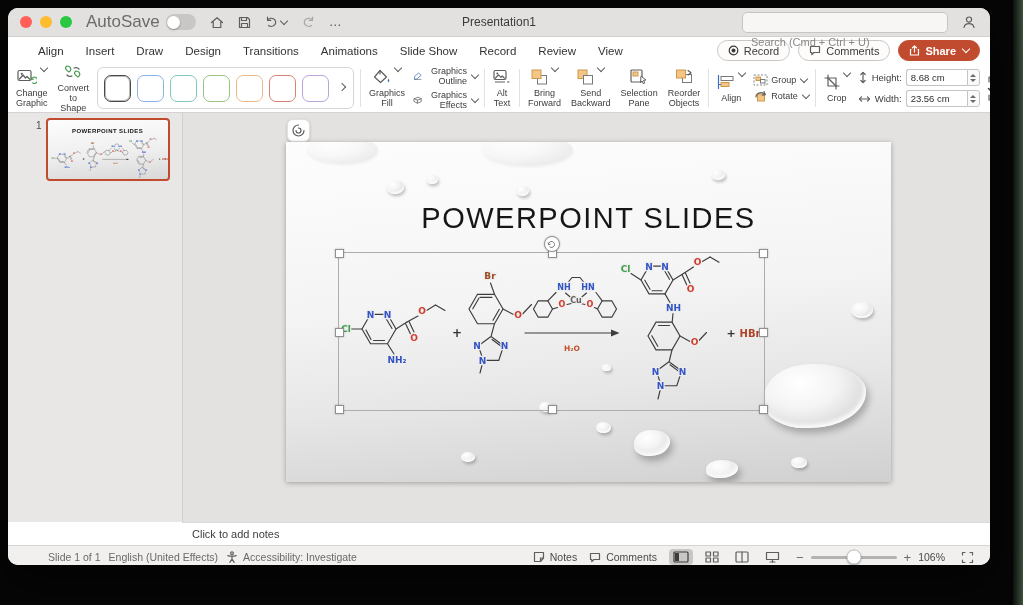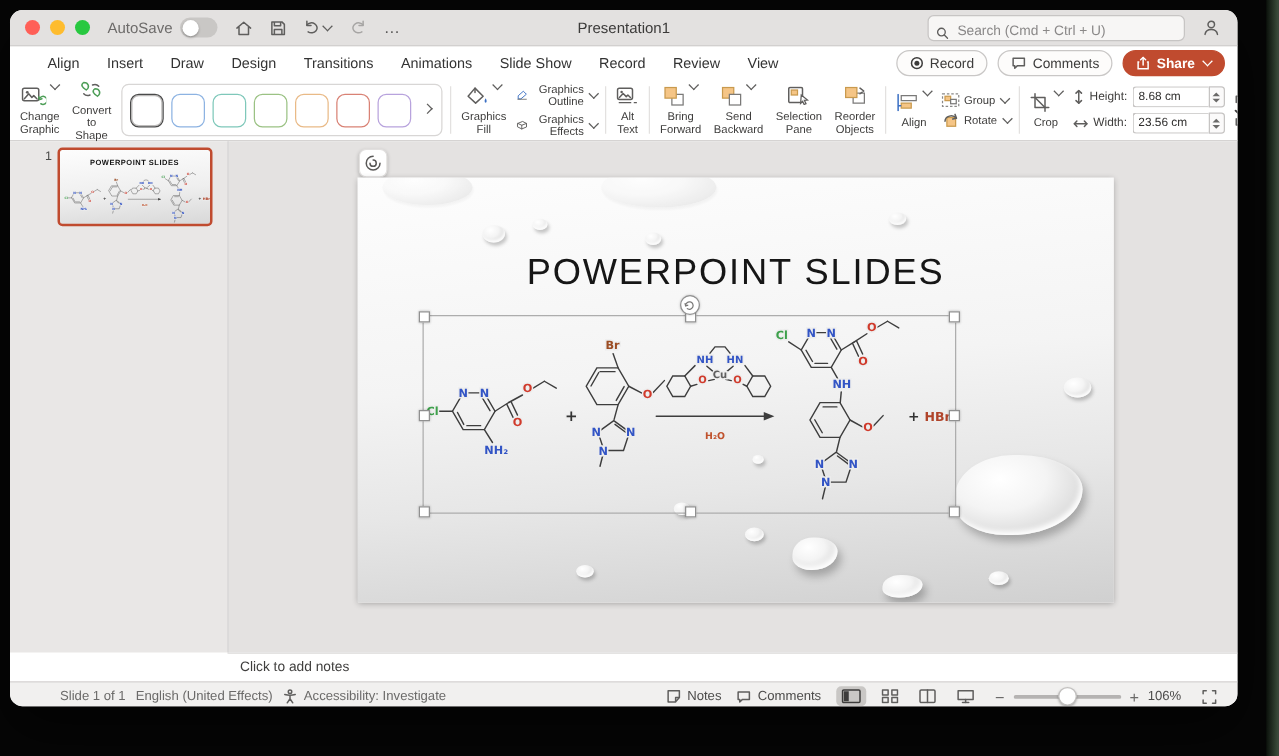--- a/index.html
+++ b/index.html
@@ -16,32 +16,32 @@
     background:#fff;border-radius:10px;overflow:hidden;
     box-shadow:0 18px 45px rgba(0,0,0,.6);}
   
   .titlebar{height:28px;background:#e3e1e0;border-bottom:1px solid #d2d0cf;
     display:flex;align-items:center;padding:0 12px;position:relative;}
   .lights{display:flex;gap:8px;margin-right:14px;}
   .light{width:12px;height:12px;border-radius:50%;border:0;padding:0;}
   .light.red{background:#ff5f57;}
   .light.yellow{background:#febc2e;}.light.green{background:#28c840;}
   .autosave{display:flex;align-items:center;gap:6px;margin-right:12px;}
-  .autosave-label{font-size:12px;color:#6d6b6a;}
+  .autosave-label{font-size:17px;color:#6d6b6a;}
   .toggle{width:30px;height:16px;border-radius:8px;background:#c9c7c5;position:relative;border:0;padding:0;}
   .toggle .knob{position:absolute;left:1.5px;top:1.5px;width:13px;height:13px;border-radius:50%;
     background:#fff;box-shadow:0 1px 2px rgba(0,0,0,.3);}
   .tb-icons{display:flex;align-items:center;gap:10px;}
   .tb-btn{border:0;background:none;padding:2px;display:flex;align-items:center;color:#5a5958;}
   .tb-btn svg{display:block;}
   .tb-more{font-size:13px;color:#5a5958;letter-spacing:1px;line-height:10px;}
   .win-title{position:absolute;left:50%;transform:translateX(-50%);font-size:12px;color:#3c3b3a;}
   .tb-right{margin-left:auto;display:flex;align-items:center;gap:12px;}
-  .searchbox{display:flex;align-items:flex-end;gap:5px;width:192px;height:19px;
-    background:#f7f6f5;border:1px solid #c7c5c4;border-radius:5px;padding:0 6px;}
+  .searchbox{display:flex;align-items:flex-start;gap:22px;width:192px;height:19px;
+    background:#f7f6f5;border:1px solid #c7c5c4;border-radius:5px;padding:0 6px;flex-direction:column;}
   .searchbox input{border:0;background:transparent;outline:none;width:100%;
     font-size:11px;color:#5c5b5a;font-family:inherit;}
   .searchbox input::placeholder{color:#8a8888;}
   
   .tabrow{height:27px;background:#fff;display:flex;align-items:center;padding:0 10px 0 30px;}
   .tabs{display:flex;gap:22px;align-items:center;height:100%;}
   .tab{font-size:11.5px;color:#333;border:0;background:none;padding:0;height:100%;
     display:flex;align-items:center;position:relative;font-family:inherit;white-space:nowrap;}
   .tab.active{color:var(--accent);font-weight:700;}
   .tab.active::after{content:"";position:absolute;left:0;right:0;bottom:2px;height:2px;

